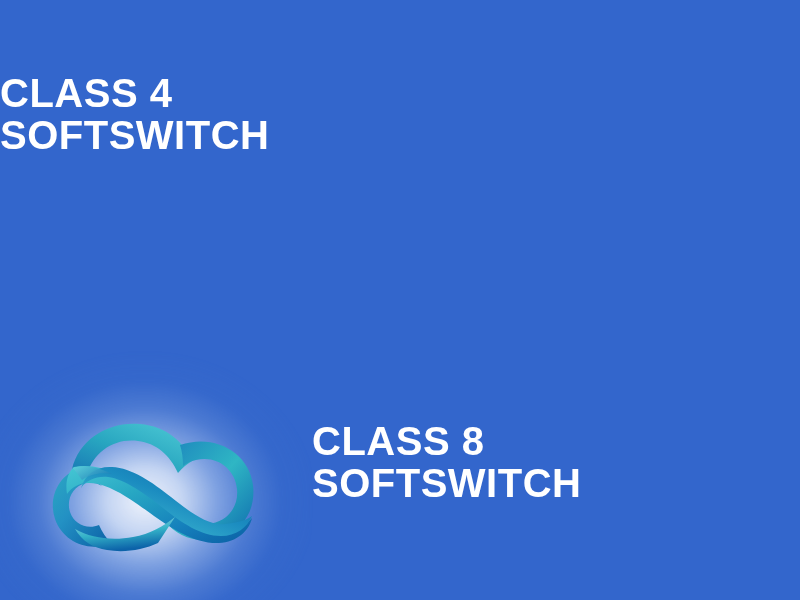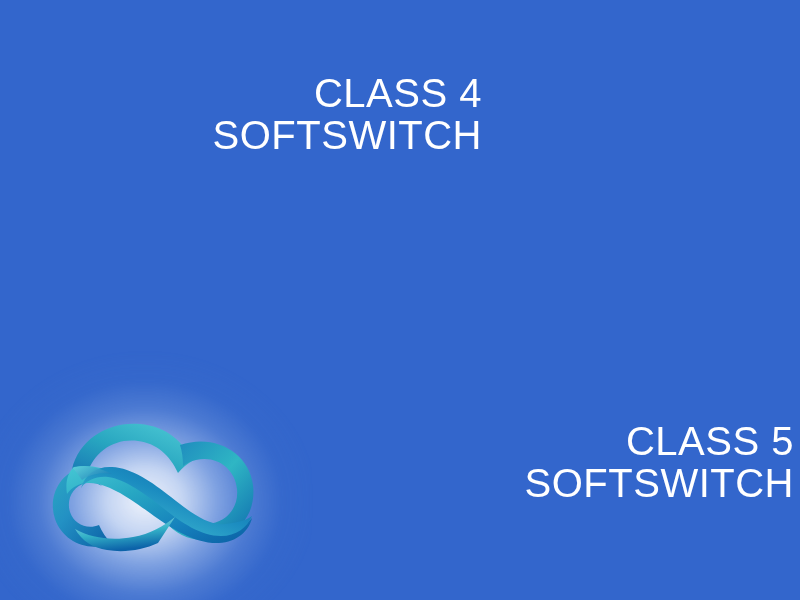--- a/index.html
+++ b/index.html
@@ -35,24 +35,24 @@
         rgba(150,182,230,0.26) 62%,
         rgba(80,130,210,0.08) 80%,
         rgba(51,102,204,0.0) 100%);
     filter: blur(2px);
   }
 
   
   .title-block {
     position: absolute;
     color: #ffffff;
-    font-weight: normal;
+    font-weight: bold;
     line-height: 1.06;
     letter-spacing: 0.5px;
-    text-align: right;
+    text-align: left;
     white-space: nowrap;
   }
 
   #class4-block {
     left: 0px;
     top: 72px;
     width: 482px;
     font-size: 40px;
   }
 
@@ -101,21 +101,21 @@
 
   <div id="logo-glow"></div>
 
   <div class="title-block" id="class4-block" style="color: rgb(255, 255, 255);">
     <span class="title-line">CLASS 4</span>
     <span class="title-line">SOFTSWITCH</span>
   </div>
 
 
   <div class="title-block" id="class5-block" style="color: rgb(255, 255, 255);">
-    <span class="title-line">CLASS 5</span>
+    <span class="title-line">CLASS 8</span>
     <span class="title-line">SOFTSWITCH</span>
   </div>
 
   <div id="logo-mark">
     <svg viewBox="0 0 230 150" xmlns="http://www.w3.org/2000/svg">
       <defs>
         <linearGradient id="gTopArc" x1="0" y1="1" x2="1" y2="0">
           <stop offset="0%" stop-color="#1878B5"></stop>
           <stop offset="45%" stop-color="#28A6C0"></stop>
           <stop offset="100%" stop-color="#4FCBD6"></stop>

